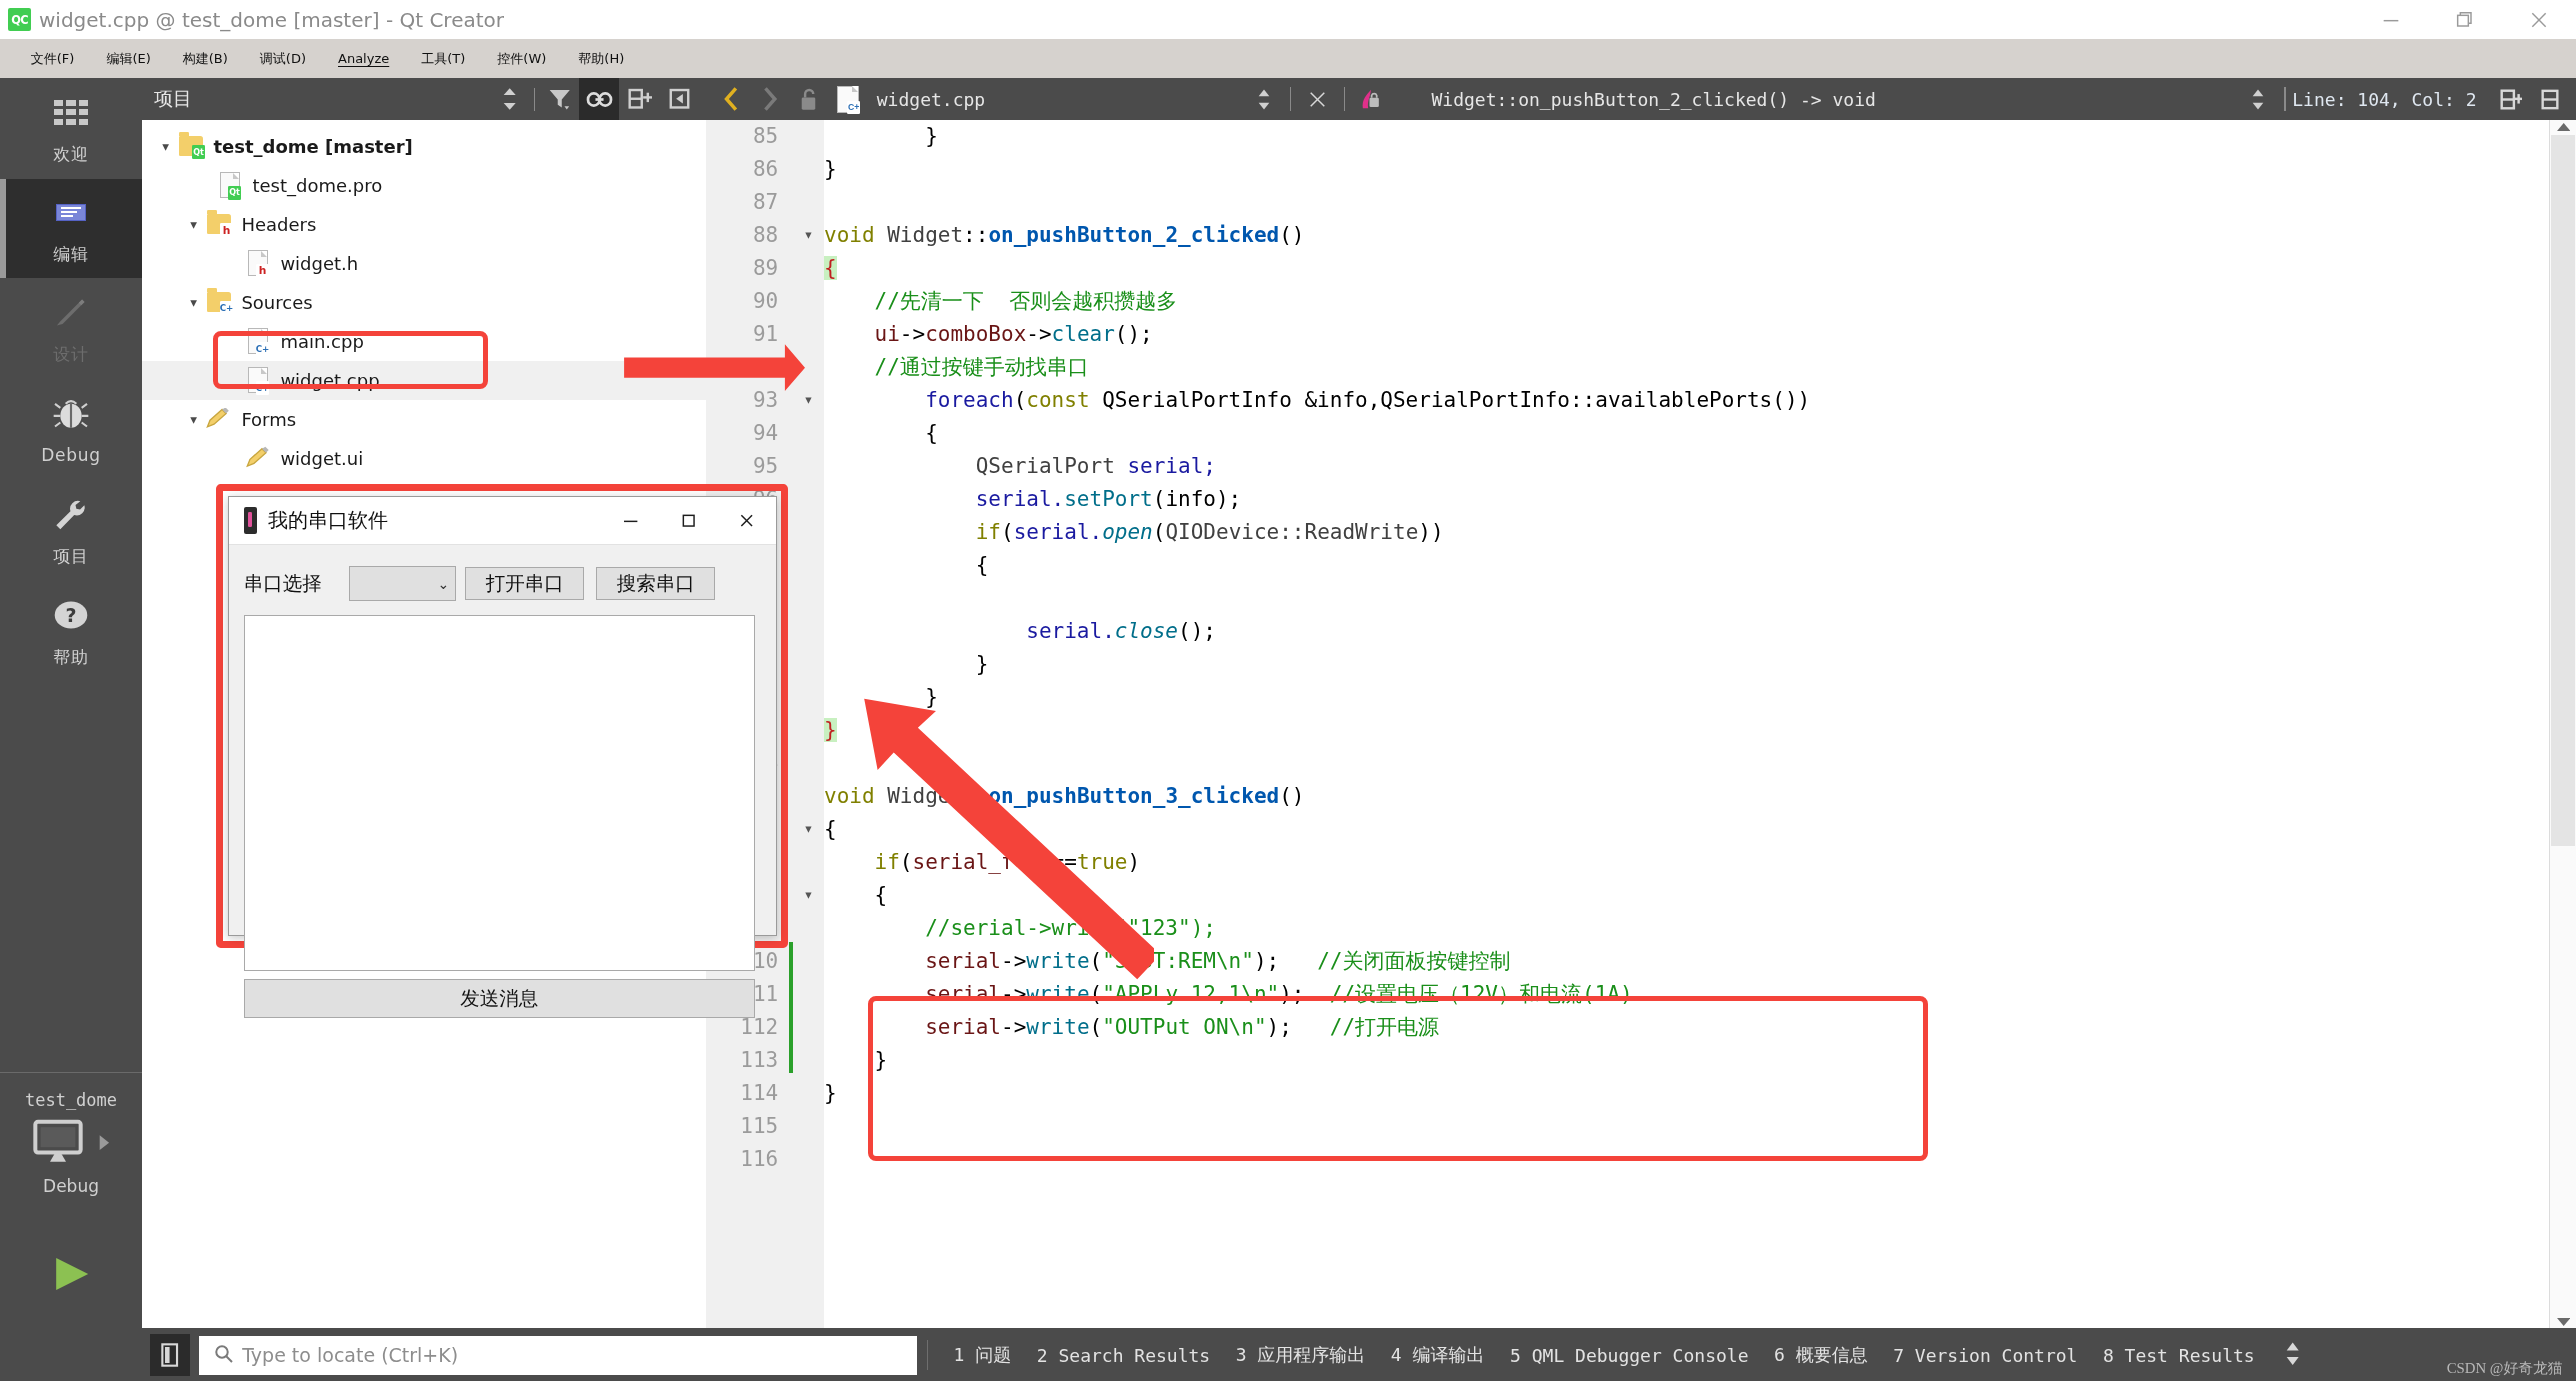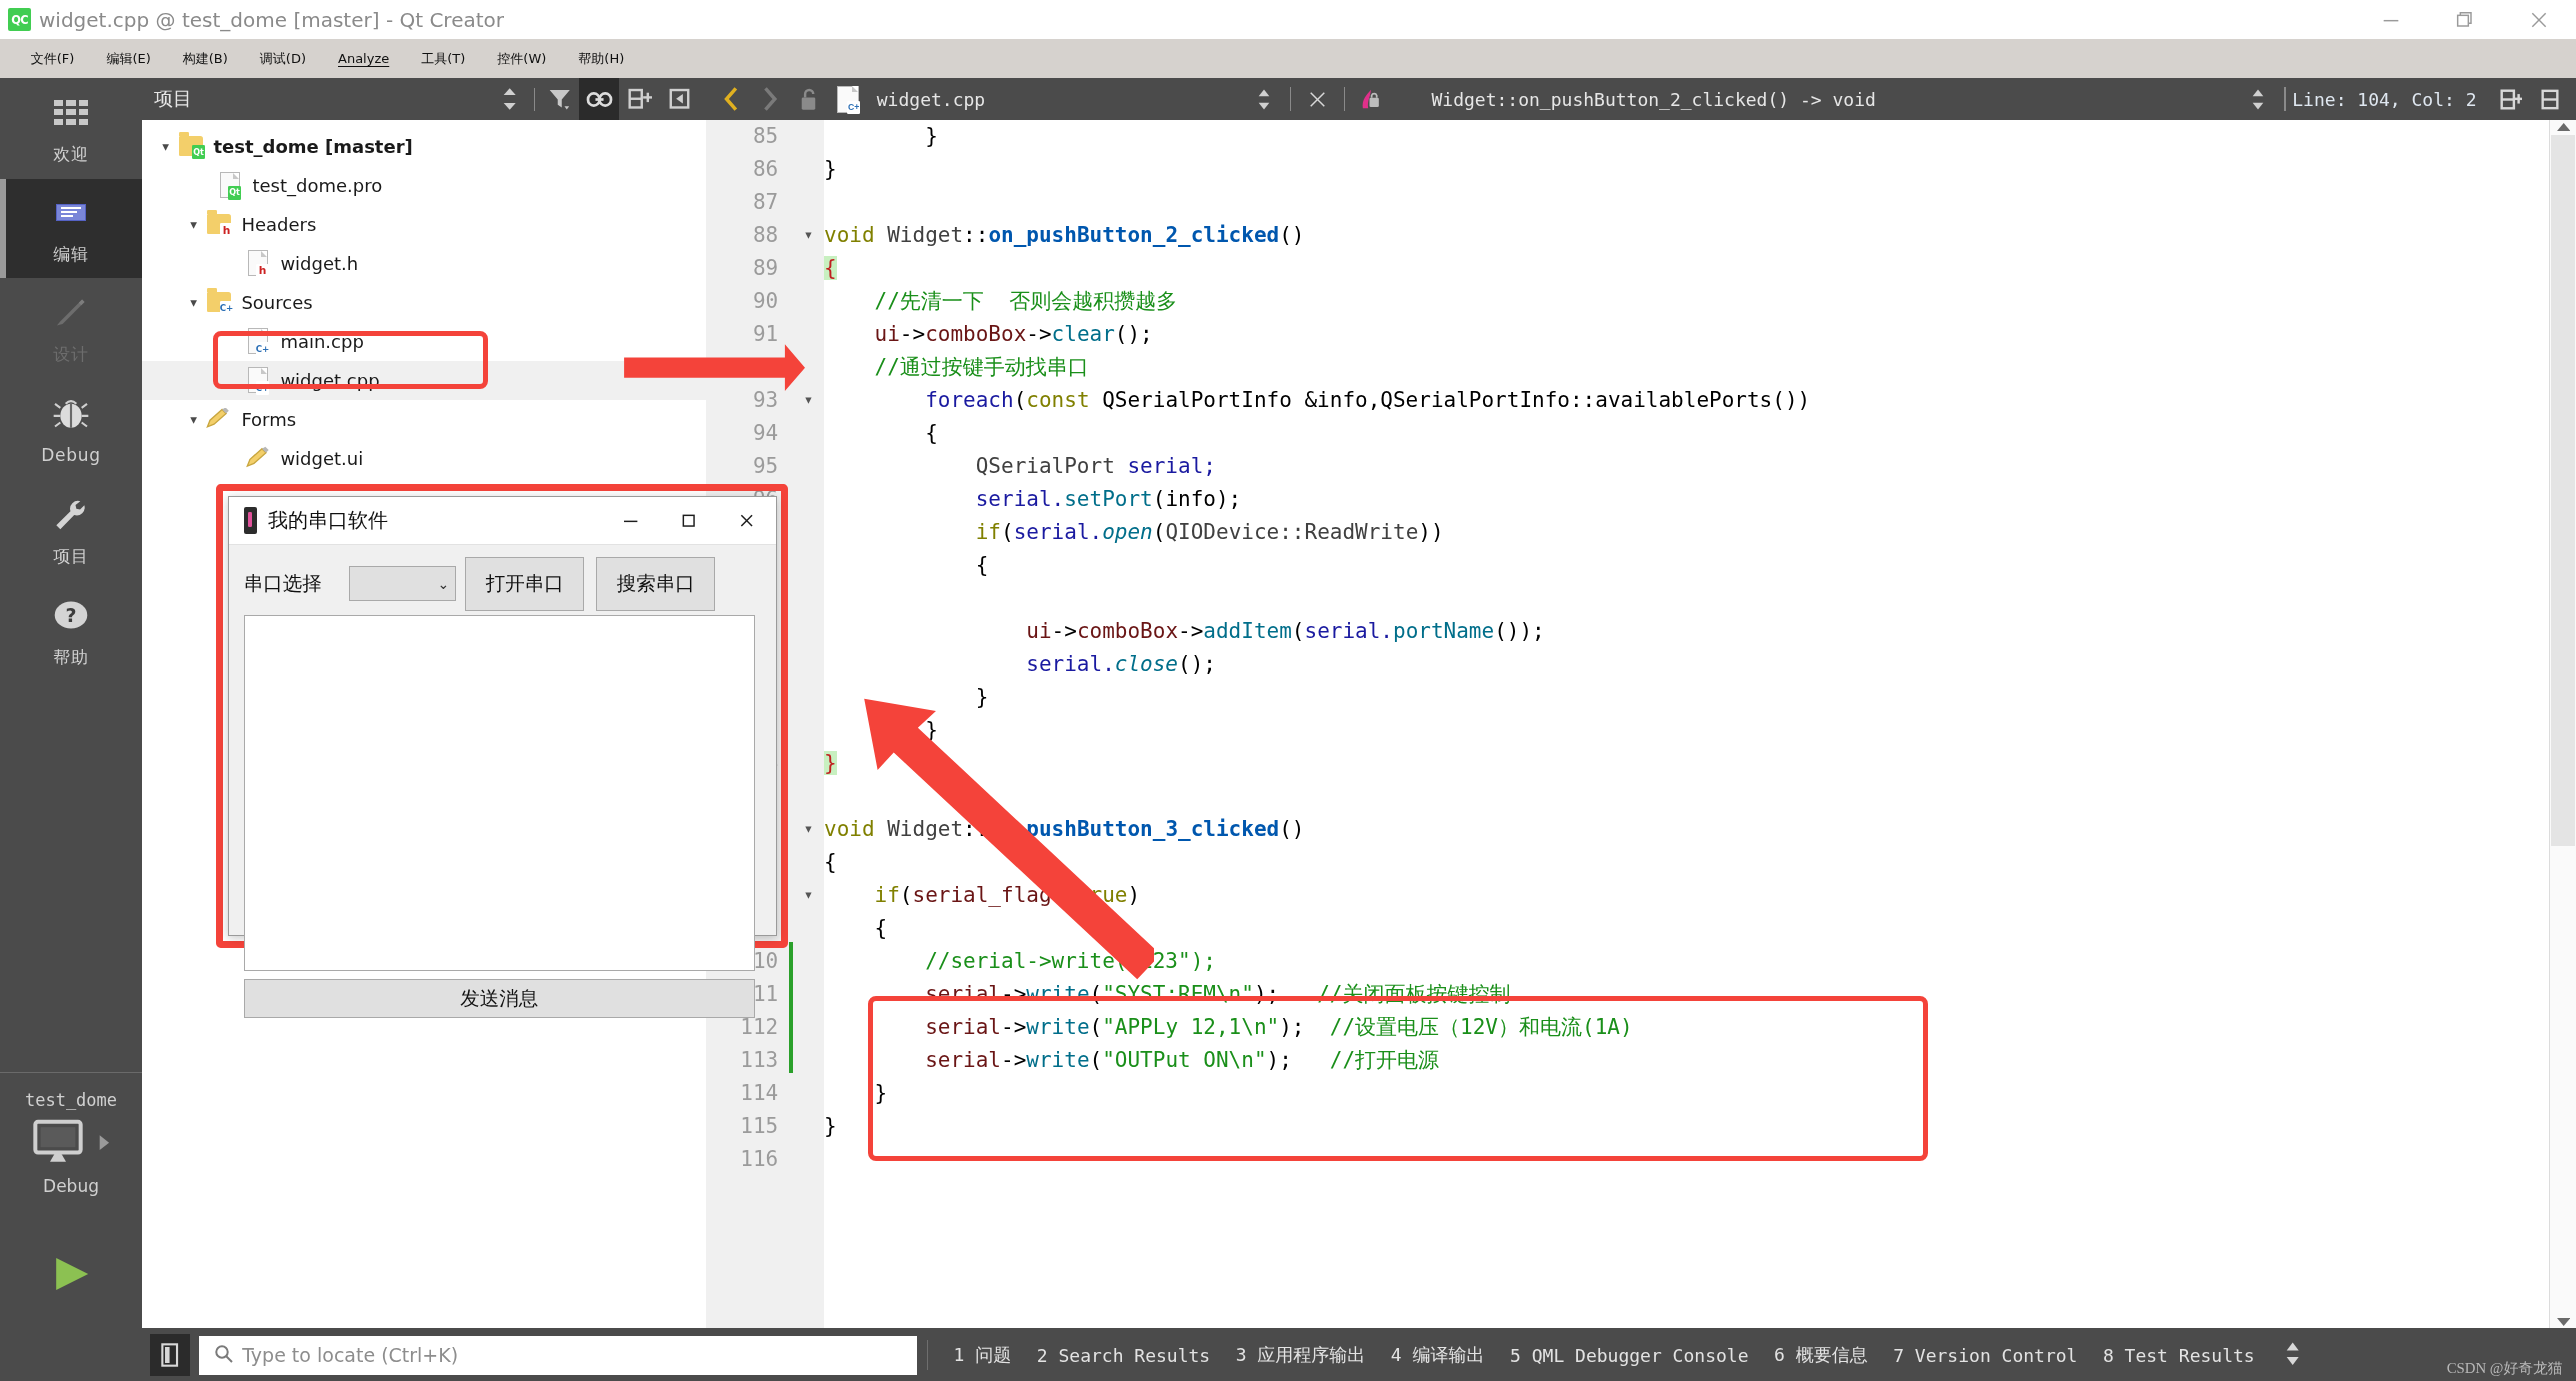--- a/index.html
+++ b/index.html
@@ -170,21 +170,21 @@
   #dlg-name { font-size:20px; color:#111; font-family:"DejaVu Sans",sans-serif;}
   #dlg-wc { margin-left:auto; display:flex; }
   .dwc { width:58px; height:56px; display:flex; align-items:center; justify-content:center; }
   .dwc svg { stroke:#1d1d1d; fill:none; stroke-width:2.2;}
   #dlg-body { padding:17.4px 14.8px 12px 14.8px; }
   #dlg-row1 { display:flex; align-items:center; height:43px; }
   #lbl-port { font-size:19.5px; color:#111; font-family:"DejaVu Sans",sans-serif; margin-right:27px;}
   #combo { width:107px; height:35px; background:#e0e0e0; border:0.7px solid #a9a9a9; display:flex; align-items:center; }
   #combo .cv { flex:1; font-size:17px; color:#111; padding-left:6.7px; }
   #combo .ca { width:23px; text-align:center; color:#333; font-size:14px;}
-  .dbtn { height:54px; background:#e0e0e0; border:0.7px solid #a9a9a9; display:flex; align-items:center; justify-content:center; font-size:19.5px; color:#111; font-family:"DejaVu Sans",sans-serif;}
+  .dbtn { height:33px; background:#e0e0e0; border:0.7px solid #a9a9a9; display:flex; align-items:center; justify-content:center; font-size:19.5px; color:#111; font-family:"DejaVu Sans",sans-serif;}
   #btn-open { width:119px; margin-left:9.4px; }
   #btn-search { width:119px; margin-left:12px; }
   #dlg-text { margin-top:9.4px; width:511px; height:356px; background:#ffffff; border:0.7px solid #a9a9a9;}
   #btn-send { margin-top:8px; width:511px; height:39px; }
 
   
   .annot { position:absolute; z-index:50; pointer-events:none; }
   #ann-tree { left:213px; top:331px; width:275px; height:58px; border:5.4px solid #f4433a; border-radius:8px; }
   #ann-code { left:868px; top:996px; width:1060px; height:165px; border:5.4px solid #f4433a; border-radius:8px; }
 </style>
@@ -632,21 +632,20 @@
         <div class="cline"><span class="cmt">    //先清一下  否则会越积攒越多</span></div>
         <div class="cline"><span class="var">    ui</span><span class="pln">-&gt;</span><span class="var">comboBox</span><span class="pln">-&gt;</span><span class="call">clear</span><span class="pln">();</span></div>
         <div class="cline"><span class="cmt">    //通过按键手动找串口</span></div>
         <div class="cline"><span class="blue">        foreach</span><span class="pln">(</span><span class="k">const </span><span class="pln">QSerialPortInfo &amp;info,QSerialPortInfo::availablePorts())</span></div>
         <div class="cline"><span class="pln">        {</span></div>
         <div class="cline"><span class="cls">            QSerialPort</span><span class="blue"> serial;</span></div>
         <div class="cline"><span class="blue">            serial.</span><span class="call">setPort</span><span class="pln">(info);</span></div>
         <div class="cline"><span class="k">            if</span><span class="pln">(</span><span class="blue">serial.</span><span class="call ital">open</span><span class="pln">(</span><span class="cls">QIODevice::ReadWrite</span><span class="pln">))</span></div>
         <div class="cline"><span class="pln">            {</span></div>
         <div class="cline">&nbsp;</div>
-        <div class="cline"><span class="var">                ui</span><span class="pln">-&gt;</span><span class="var">comboBox</span><span class="pln">-&gt;</span><span class="call">addItem</span><span class="pln">(</span><span class="blue">serial.</span><span class="call">portName</span><span class="pln">());</span></div>
         <div class="cline"><span class="blue">                serial.</span><span class="call ital">close</span><span class="pln">();</span></div>
         <div class="cline"><span class="pln">            }</span></div>
         <div class="cline"><span class="pln">        }</span></div>
         <div class="cline"><span class="br hl">}</span></div>
         <div class="cline">&nbsp;</div>
         <div class="cline"><span class="k">void </span><span class="cls">Widget</span><span class="pln">::</span><span class="fn">on_pushButton_3_clicked</span><span class="pln">()</span></div>
         <div class="cline"><span class="pln">{</span></div>
         <div class="cline"><span class="k">    if</span><span class="pln">(</span><span class="var">serial_flag</span><span class="pln">==</span><span class="k">true</span><span class="pln">)</span></div>
         <div class="cline"><span class="pln">    {</span></div>
         <div class="cline"><span class="cmt">        //serial-&gt;write("123");</span></div>

